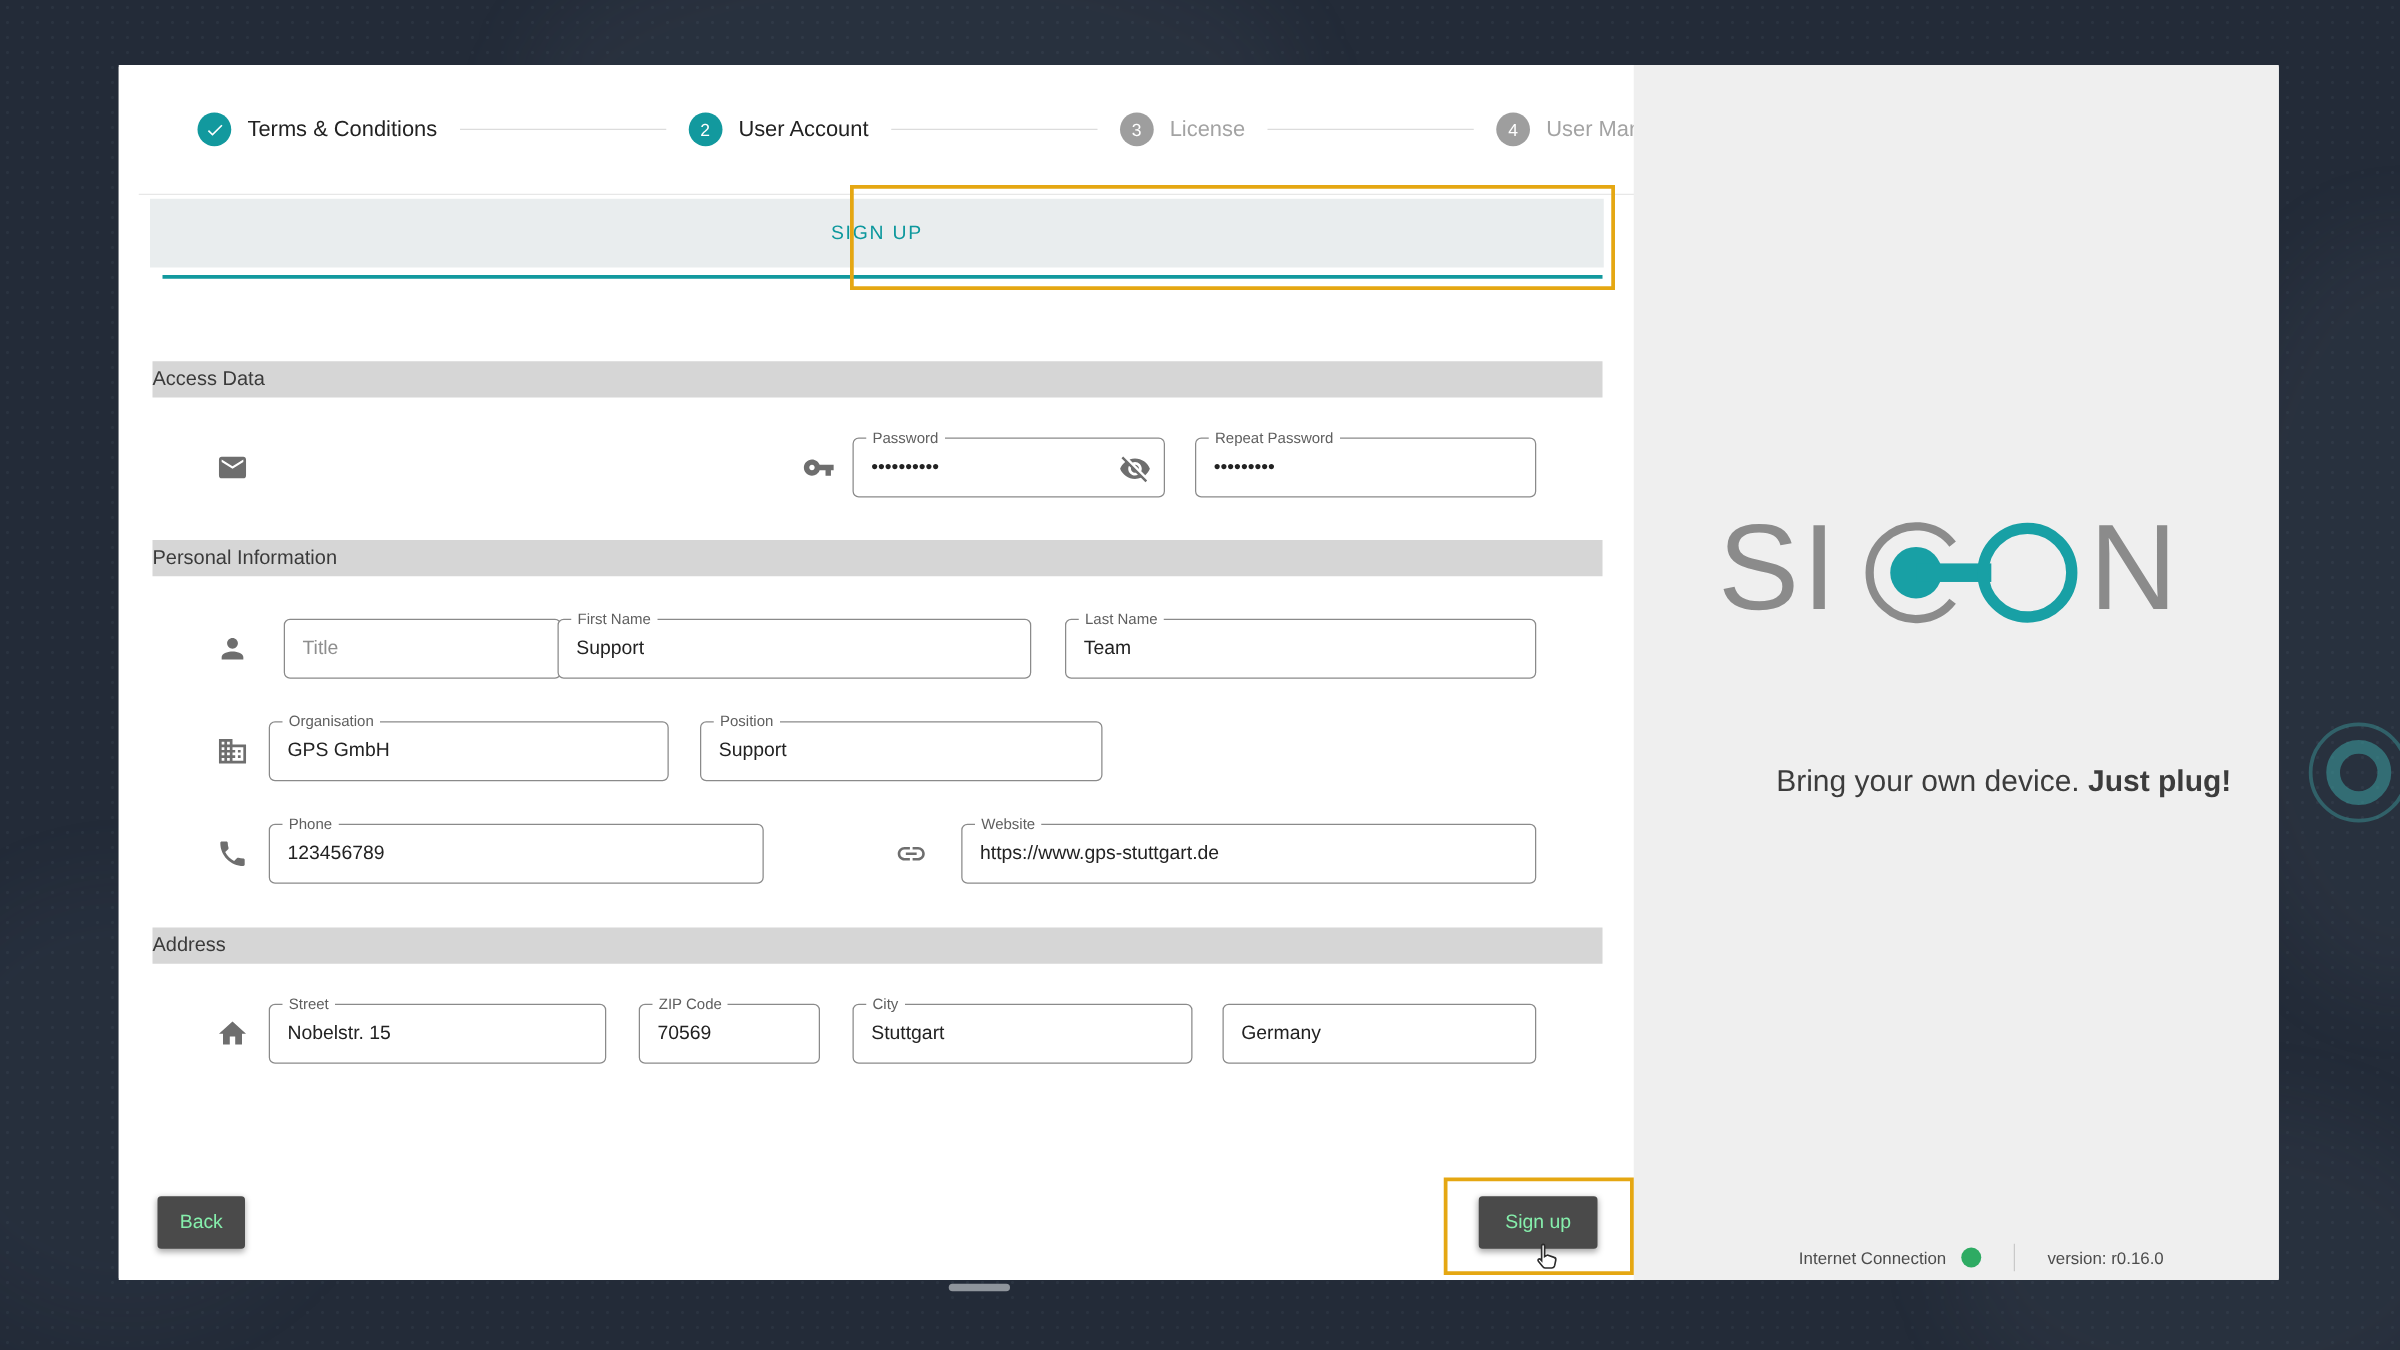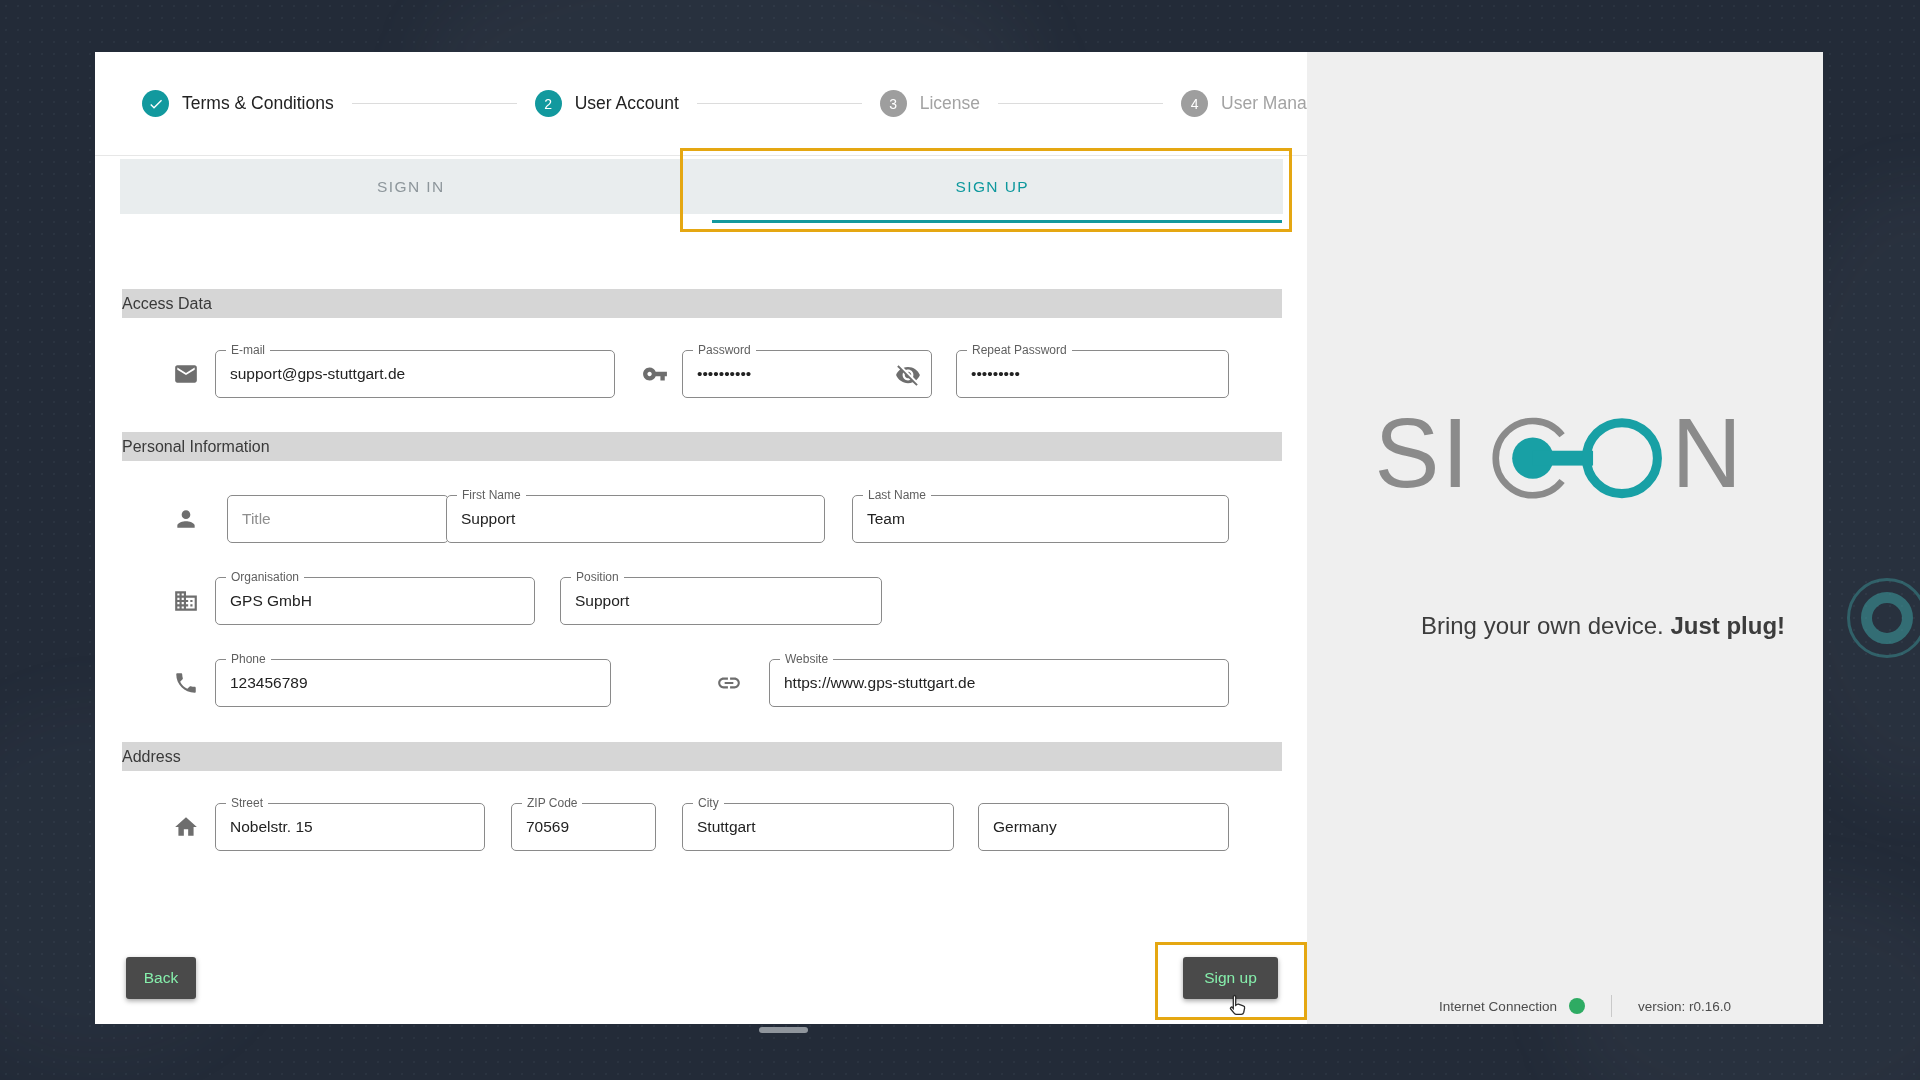--- a/index.html
+++ b/index.html
@@ -21,21 +21,21 @@
   .deco-ring-inner { width:52px; height:52px; border-radius:50%; border:11px solid rgba(62,170,170,0.50); }
 
   .scroll-thumb { position:absolute; left:759px; top:1027px; width:49px; height:6px; border-radius:3px; background:#8f959c; }
 
   
   .card { position:absolute; left:95px; top:52px; width:1728px; height:972px; background:#ffffff; border-radius:2px; }
   .form-area { position:absolute; left:0; top:0; width:1212px; height:972px; background:#ffffff; }
   .side-panel { position:absolute; left:1212px; top:0; width:516px; height:972px; background:#efefef; }
 
   
-  .stepper { position:absolute; left:0; top:0; width:1304px; height:104px; border-bottom:1px solid #e7e7e7;
+  .stepper { position:absolute; left:16px; top:0; width:1304px; height:104px; border-bottom:1px solid #e7e7e7;
              display:flex; align-items:center; padding:0 34px 0 47px; }
   .step { display:flex; align-items:center; gap:13px; white-space:nowrap; }
   .step-circle { width:27px; height:27px; border-radius:50%; display:flex; align-items:center; justify-content:center;
                  color:#fff; font-size:14px; flex:0 0 auto; }
   .step-circle.done, .step-circle.active { background:#12999e; }
   .step-circle.pending { background:#9e9e9e; }
   .step-label { font-size:17.5px; color:#222; }
   .step.pending .step-label { color:#a3a3a3; }
   .step-line { flex:1; height:1px; background:#dcdcdc; margin:0 18px; }
 
@@ -120,34 +120,29 @@
         <span class="step-label">License</span>
       </div>
       <div class="step-line"></div>
       <div class="step pending">
         <div class="step-circle pending">4</div>
         <span class="step-label">User Management</span>
       </div>
     </div>
 
     <div class="tabs">
-      <div class="tab">SIGN IN</div>
       <div class="tab active">SIGN UP</div>
     </div>
 
     <div class="sec-header" style="top:237px">Access Data</div>
 
     <div class="row-icon" style="left:78px; top:309px">
       <svg viewBox="0 0 24 24">
           <path d="M20 4H4c-1.1 0-2 .9-2 2v12c0 1.1.9 2 2 2h16c1.1 0 2-.9 2-2V6c0-1.1-.9-2-2-2zm0 4l-8 5-8-5V6l8 5 8-5v2z"></path>
         </svg>
-    </div>
-    <div class="field" style="left:120px; top:298px; width:400px">
-      <span class="flabel">E-mail</span>
-      <input class="finput" value="support@gps-stuttgart.de" style="">
     </div>
 
     <div class="row-icon" style="left:547px; top:309px">
       <svg viewBox="0 0 24 24">
           <path d="M12.65 10C11.83 7.67 9.61 6 7 6c-3.31 0-6 2.69-6 6s2.69 6 6 6c2.61 0 4.83-1.67 5.65-4H17v4h4v-4h2v-4H12.65zM7 14c-1.1 0-2-.9-2-2s.9-2 2-2 2 .9 2 2-.9 2-2 2z"></path>
         </svg>
     </div>
     <div class="field" style="left:587px; top:298px; width:250px">
       <span class="flabel">Password</span>
       <input class="finput" style="padding-right: 44px;" value="••••••••••">

